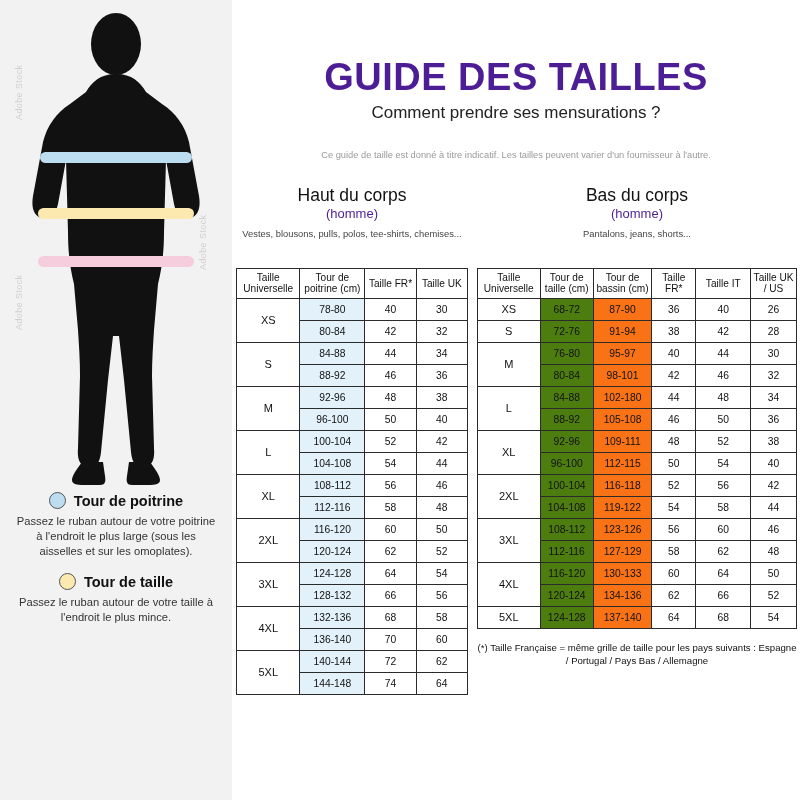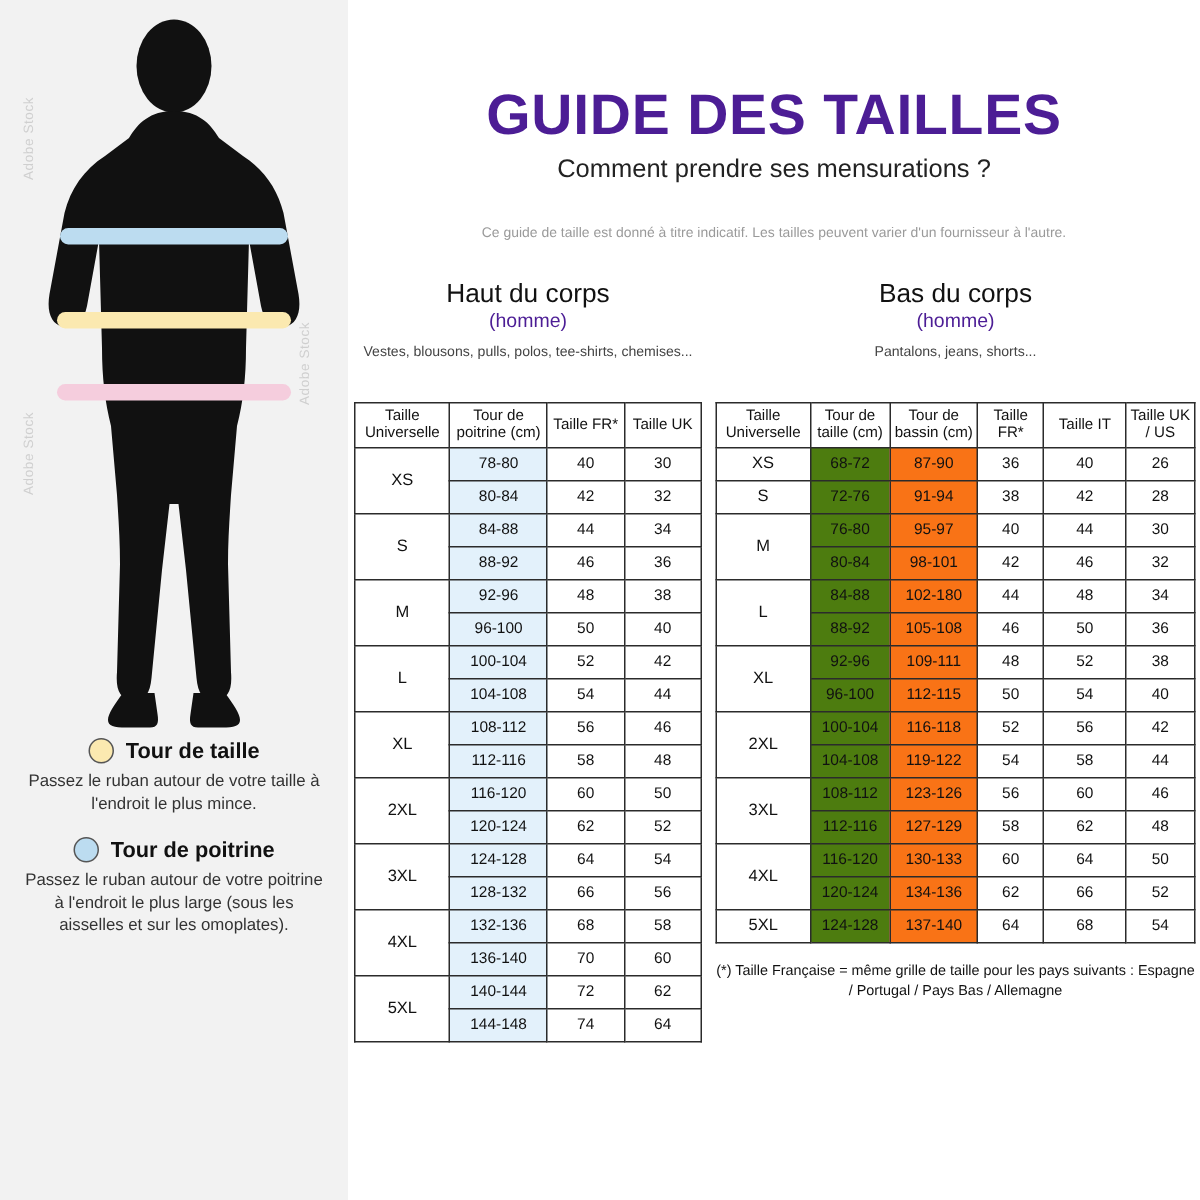--- a/index.html
+++ b/index.html
@@ -220,31 +220,31 @@
       <div class="band band-hip"></div>
 
       <div class="watermark" style="left:14px; top:120px;">Adobe Stock</div>
       <div class="watermark" style="left:14px; top:330px;">Adobe Stock</div>
       <div class="watermark" style="left:198px; top:270px;">Adobe Stock</div>
     </div>
 
     <div class="legend">
       <div class="legend-item">
         <div class="legend-head">
+          <span class="legend-dot dot-chest"></span>
+          <span class="legend-title">Tour de poitrine</span>
+        </div>
+        <div class="legend-desc">Passez le ruban autour de votre poitrine à l'endroit le plus large (sous les aisselles et sur les omoplates).</div>
+      </div>
+      <div class="legend-item">
+        <div class="legend-head">
           <span class="legend-dot dot-waist"></span>
           <span class="legend-title">Tour de taille</span>
         </div>
         <div class="legend-desc">Passez le ruban autour de votre taille à l'endroit le plus mince.</div>
-      </div>
-      <div class="legend-item">
-        <div class="legend-head">
-          <span class="legend-dot dot-chest"></span>
-          <span class="legend-title">Tour de poitrine</span>
-        </div>
-        <div class="legend-desc">Passez le ruban autour de votre poitrine à l'endroit le plus large (sous les aisselles et sur les omoplates).</div>
       </div>
     </div>
   </div>
 
   <div class="main">
     <div class="title">GUIDE DES TAILLES</div>
     <div class="subtitle">Comment prendre ses mensurations ?</div>
     <div class="disclaimer">Ce guide de taille est donné à titre indicatif. Les tailles peuvent varier d'un fournisseur à l'autre.</div>
 
     <div class="tables">

